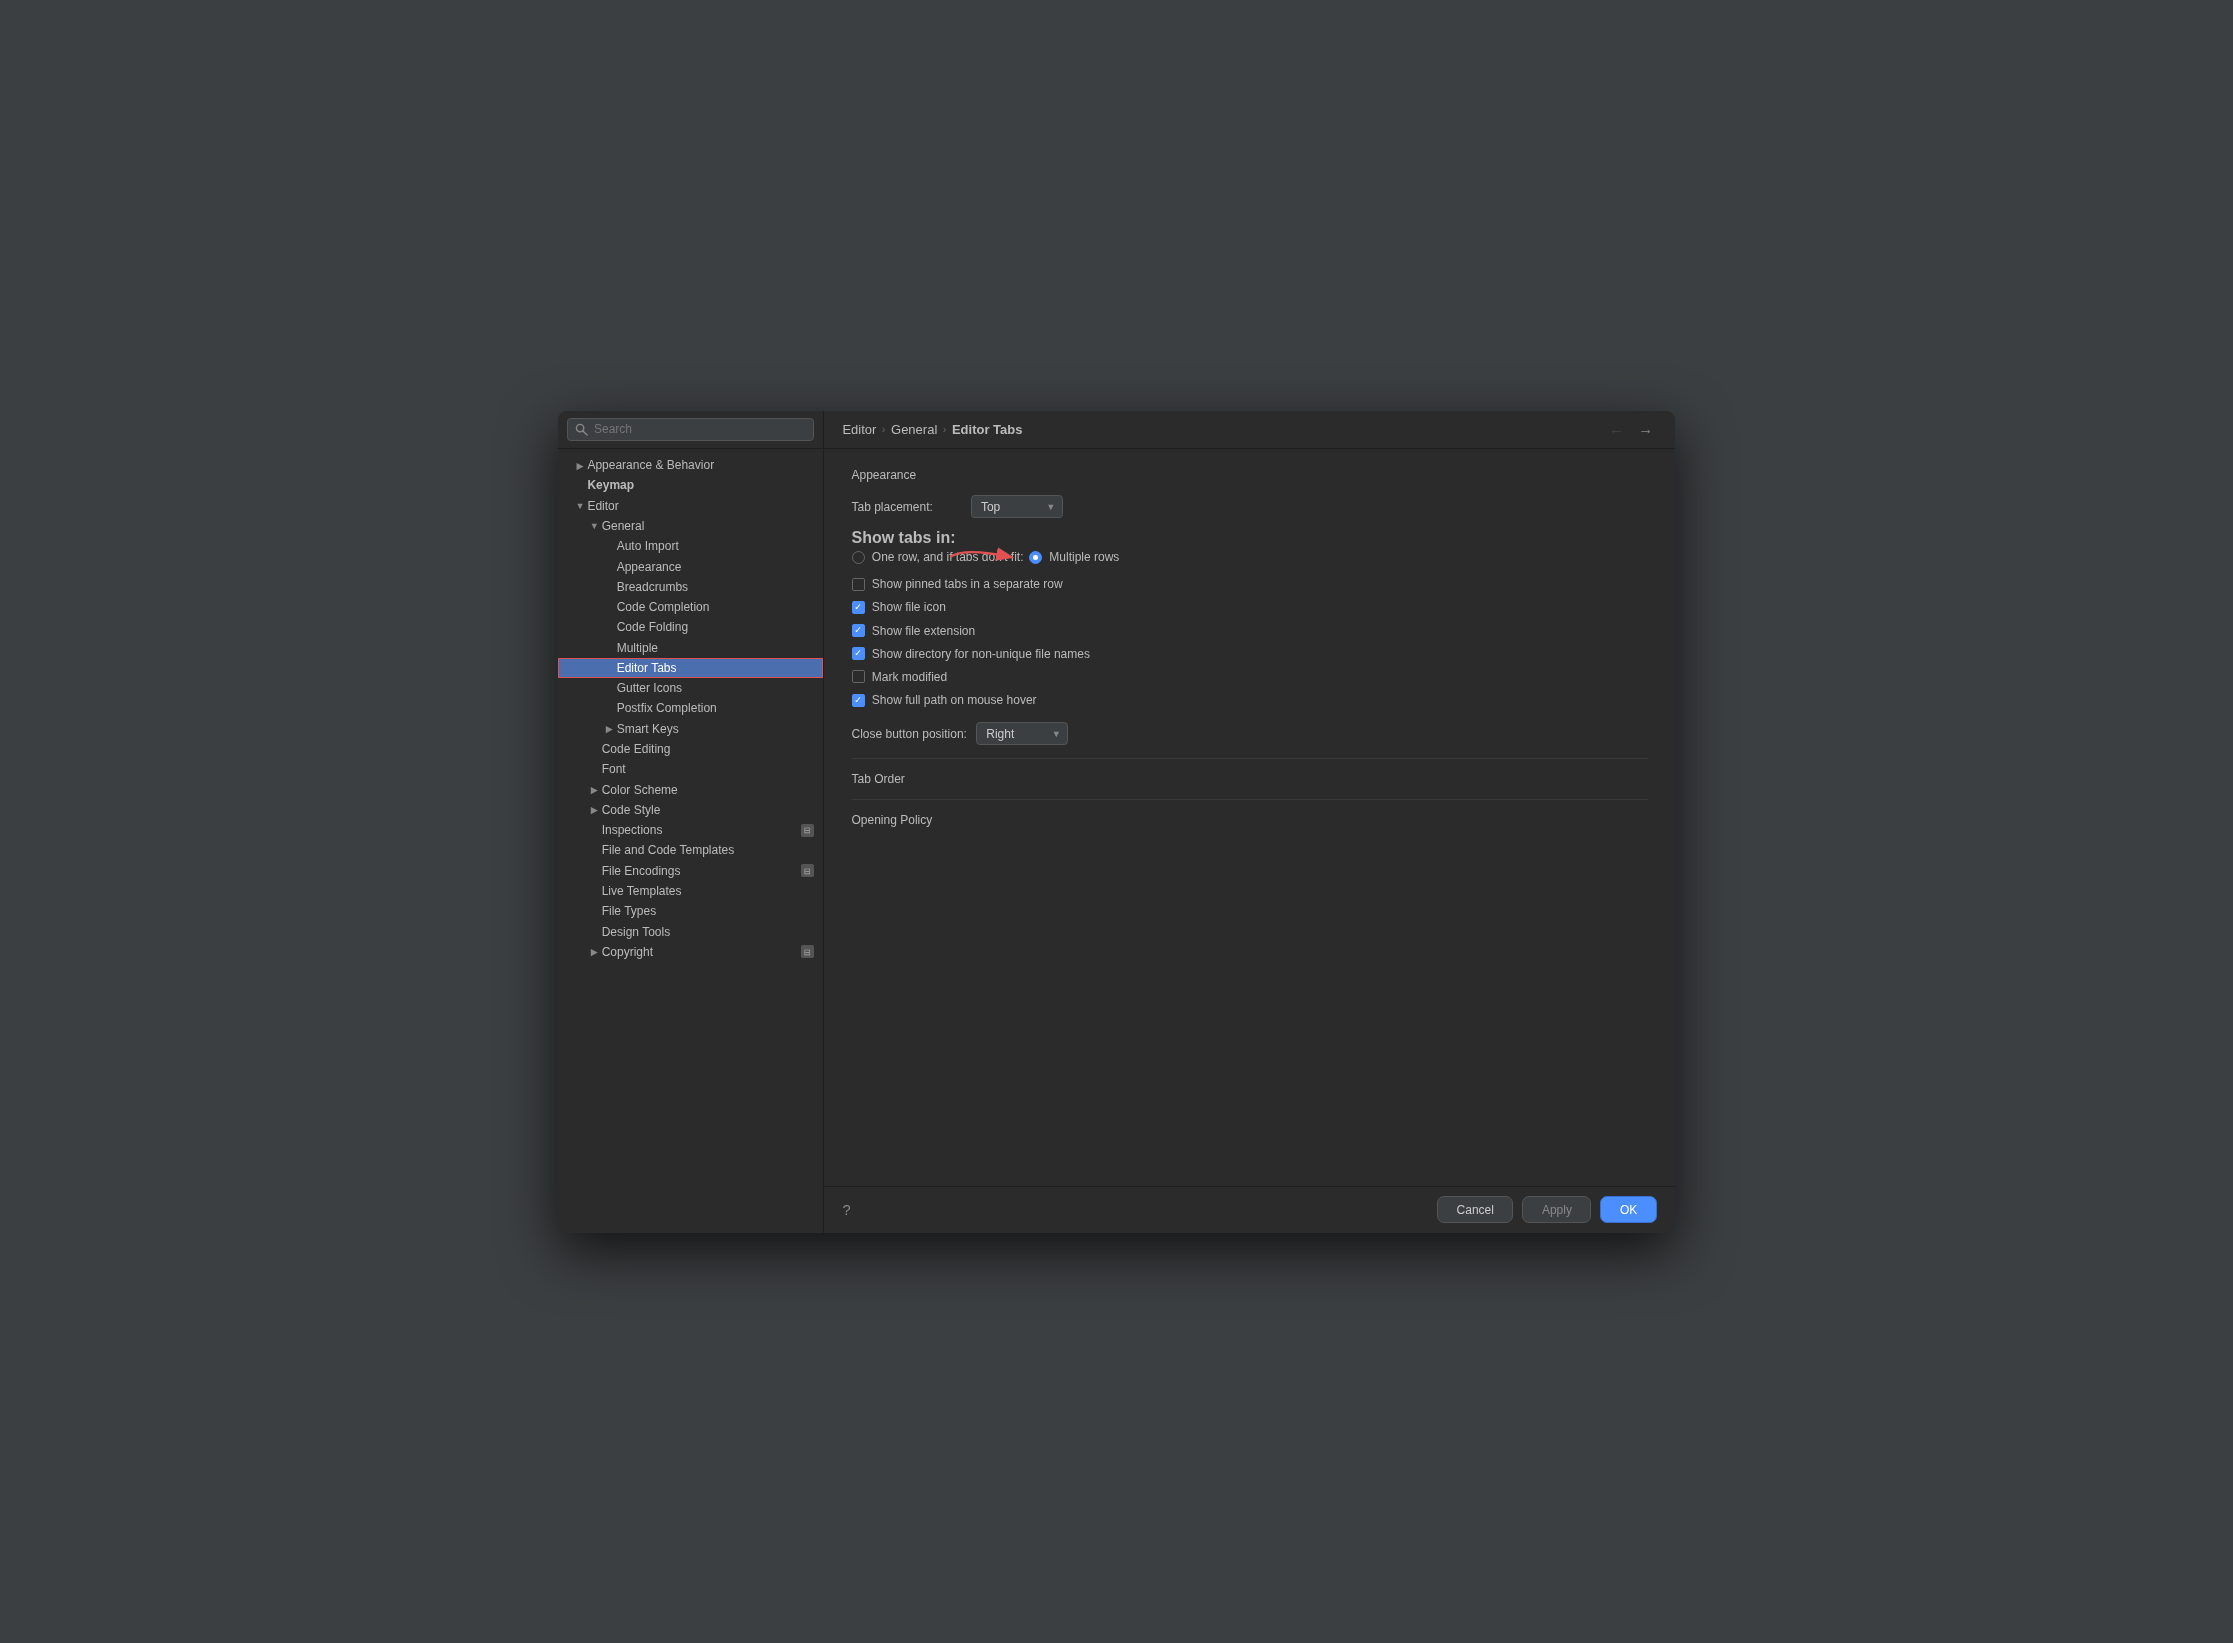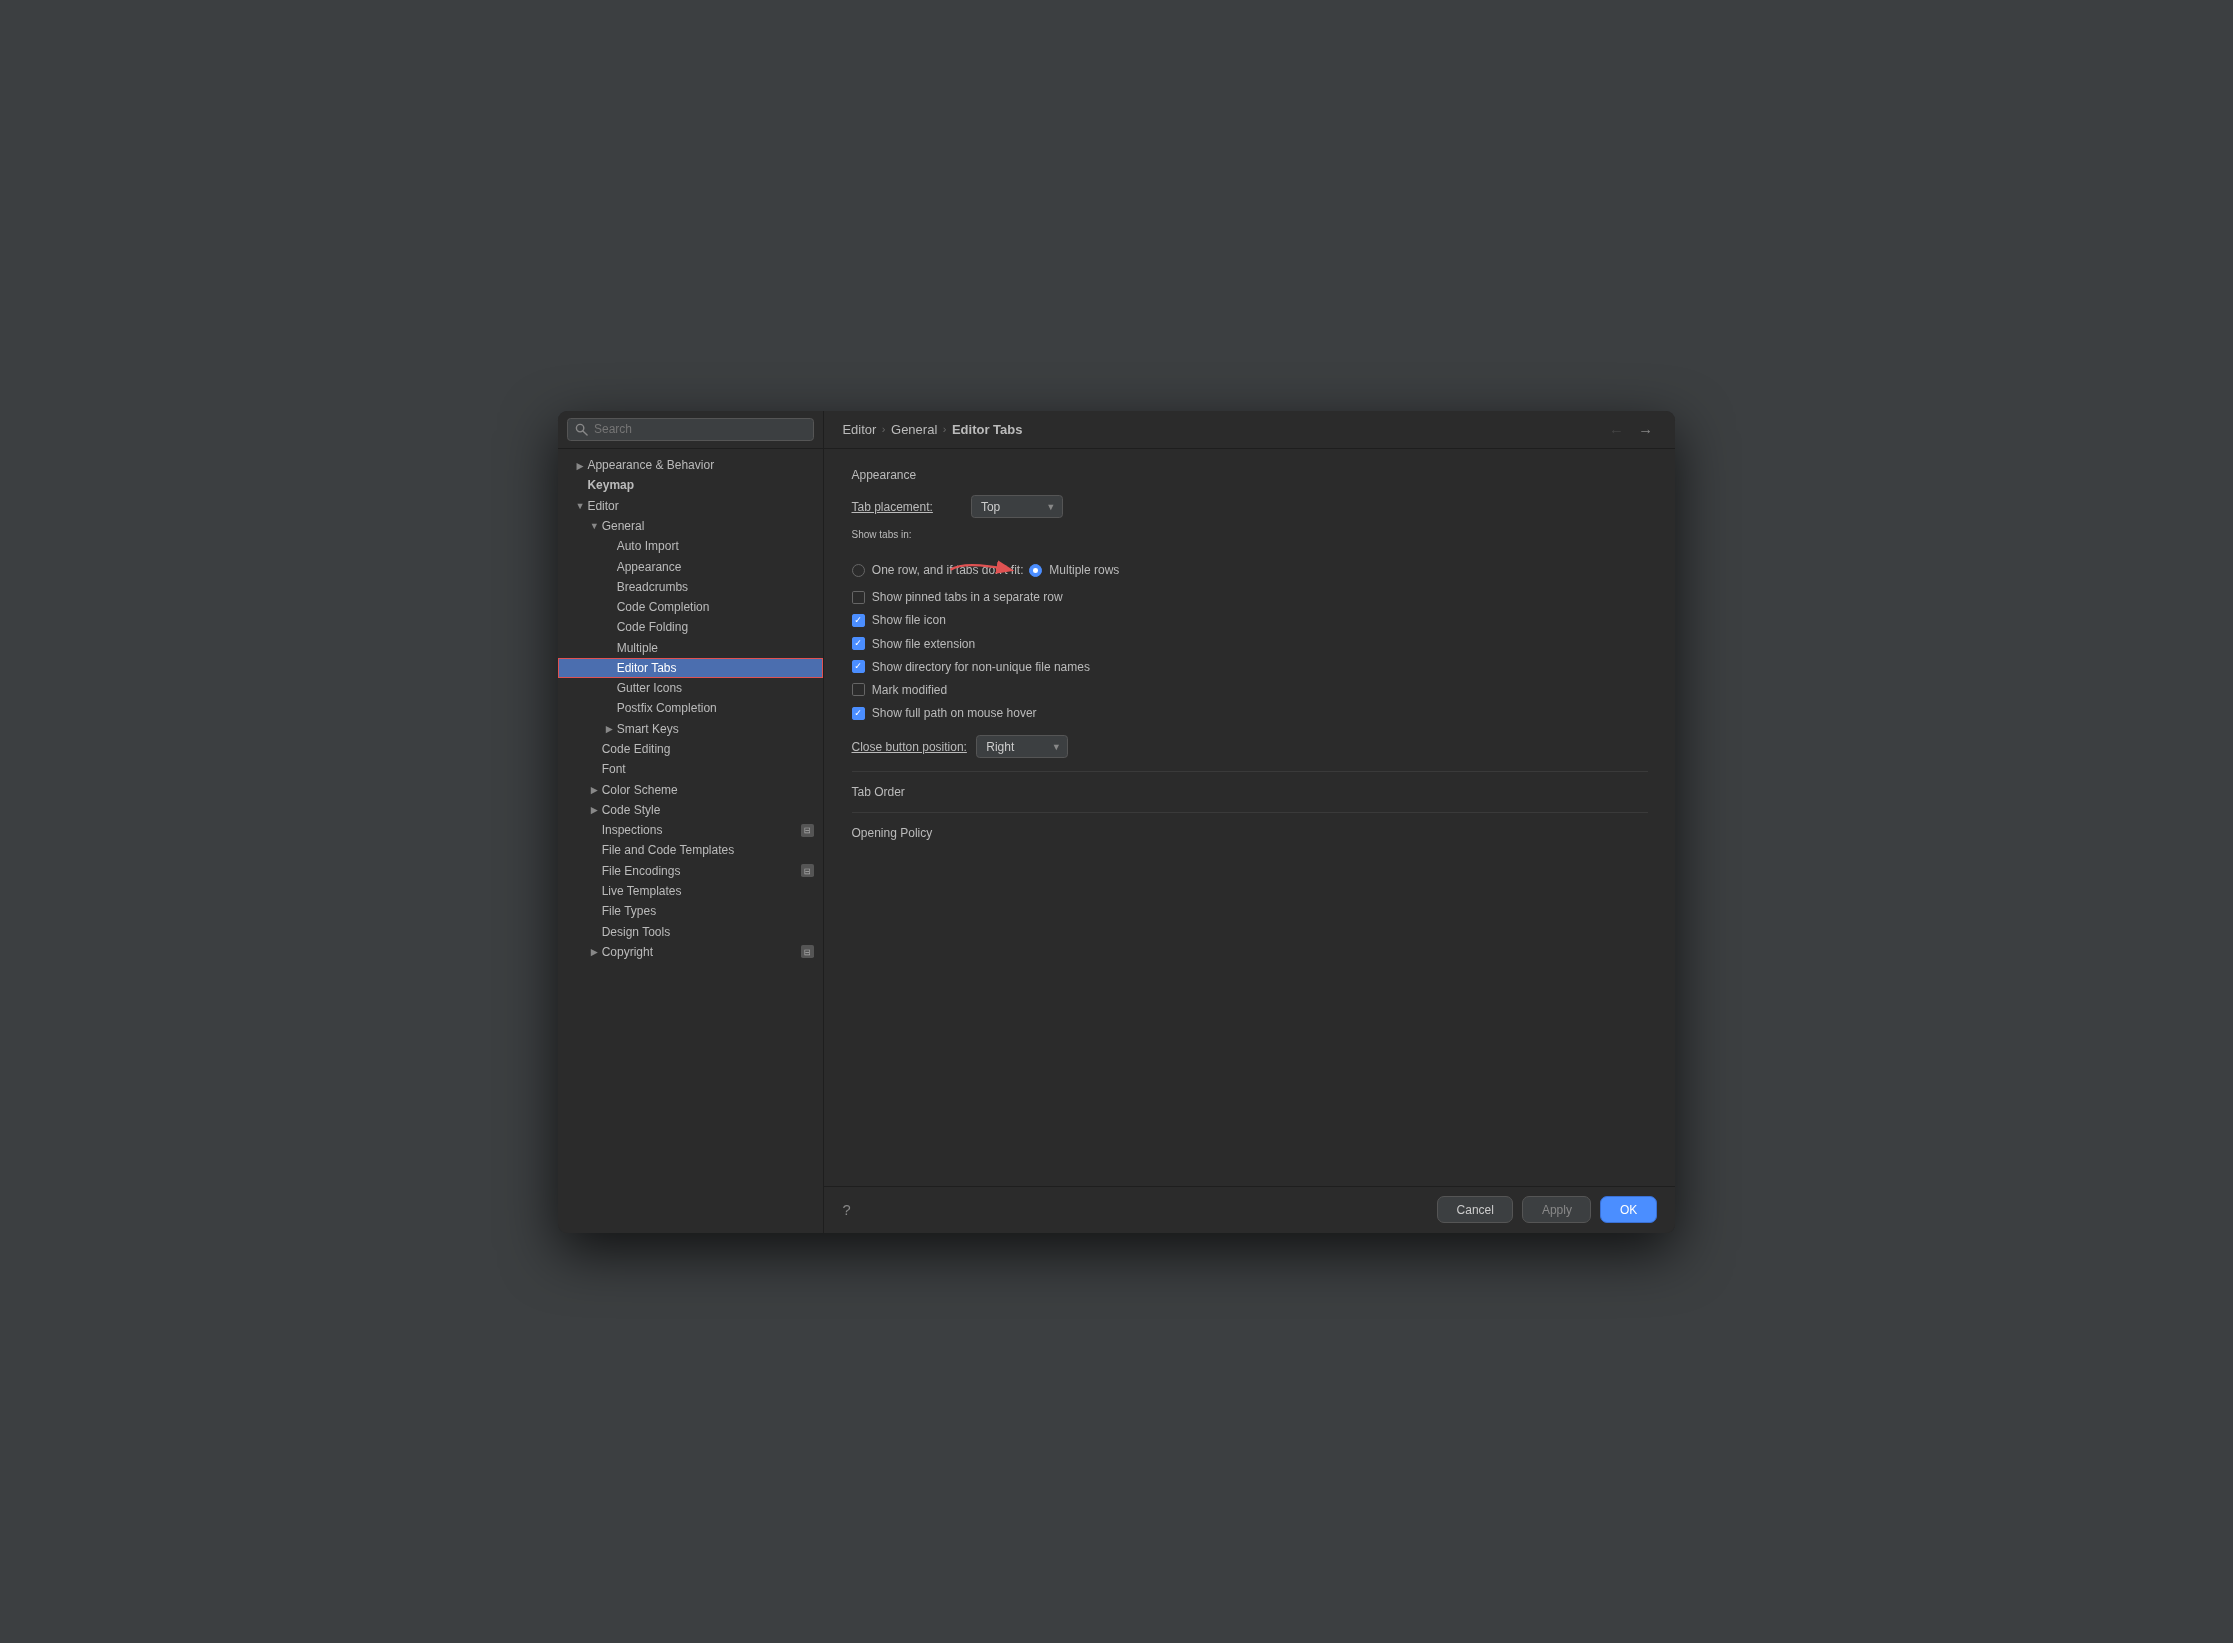--- a/index.html
+++ b/index.html
@@ -180,21 +180,20 @@
     .form-row {
       display: flex;
       align-items: center;
       margin-bottom: 11px;
       gap: 9.2px;
     }
     .form-label {
       color: #bbbbbb;
       font-size: 12px;
       min-width: 110px;
-      text-decoration: underline;
     }
     .select-wrap {
       position: relative;
       display: inline-flex;
       align-items: center;
     }
     .styled-select {
       background: #3c3f41;
       border: 0.9px solid #555;
       border-radius: 3.7px;
@@ -208,23 +207,24 @@
     }
     .select-arrow {
       position: absolute;
       right: 7.3px;
       color: #888;
       pointer-events: none;
       font-size: 9.2px;
     }
     .show-tabs-label {
       color: #bbbbbb;
-      font-size: 10px;
-      margin-bottom: 23px;
+      font-size: 16px;
+      margin-bottom: 3px;
       margin-top: 5.5px;
+      font-weight: bold;
     }
     .radio-group {
       display: flex;
       flex-direction: row;
       gap: 5.5px;
       margin-bottom: 13px;
     }
     .radio-item {
       display: flex;
       align-items: center;

